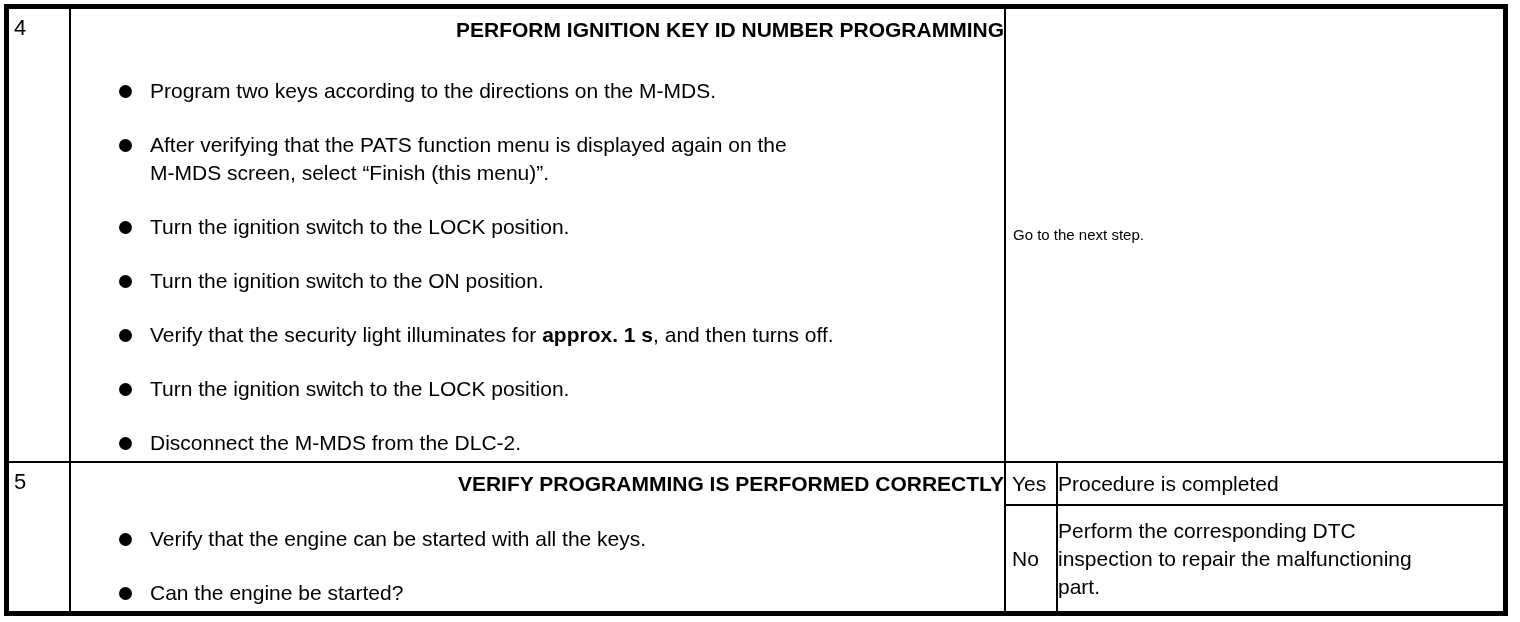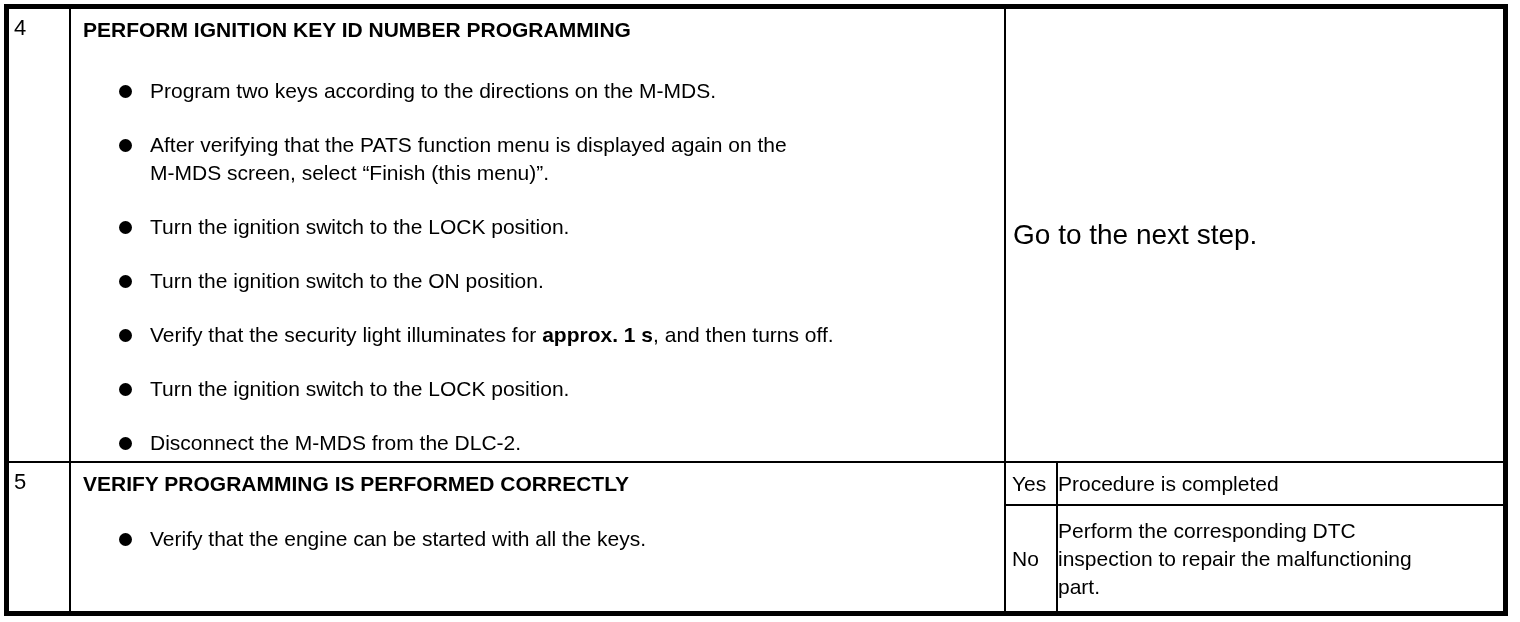--- a/index.html
+++ b/index.html
@@ -44,20 +44,21 @@
     font-size: 22px;
     line-height: 30px;
   }
   .desc-cell {
     padding: 8px 0 0 12px;
   }
   .step-title {
     font-weight: bold;
     font-size: 21px;
     line-height: 26px;
+    text-align: right;
   }
   ul.bullets {
     list-style: none;
     margin: 0;
     padding: 0 8px 0 36px;
   }
   ul.bullets-step4 { margin-top: 34px; }
   ul.bullets-step5 { margin-top: 28px; }
   li.bullet {
     display: flex;
@@ -74,21 +75,21 @@
     background: #000000;
     margin-top: 8px;
   }
   .bullet-text { flex: 1; }
   .line { display: block; }
 
   .action-cell {
     display: flex;
     align-items: center;
     padding-left: 7px;
-    font-size: 28px;
+    font-size: 15px;
     line-height: 28px;
   }
   .result-row {
     display: flex;
     align-items: stretch;
   }
   .answer-cell {
     flex: 0 0 52px;
     width: 52px;
     box-sizing: border-box;
@@ -161,20 +162,24 @@
     <div class="cell b-r step-cell" style="grid-row:2 / 4; grid-column:1;">
       <span>5</span>
     </div>
 
     <div class="cell b-r desc-cell" style="grid-row:2 / 4; grid-column:2;">
       <div class="step-title">VERIFY PROGRAMMING IS PERFORMED CORRECTLY</div>
       <ul class="bullets bullets-step5">
         <li class="bullet">
           <span class="dot"></span>
           <div class="bullet-text">Verify that the engine can be started with all the keys.</div>
+        </li>
+        <li class="bullet">
+          <span class="dot"></span>
+          <div class="bullet-text">Can the engine be started?</div>
         </li>
       </ul>
     </div>
 
     <div class="cell b-b result-row" style="grid-row:2; grid-column:3;justify-content:center;">
       <div class="answer-cell">
         <span>Yes</span>
       </div>
       <div class="result-cell">
         <span>Procedure is completed</span>

